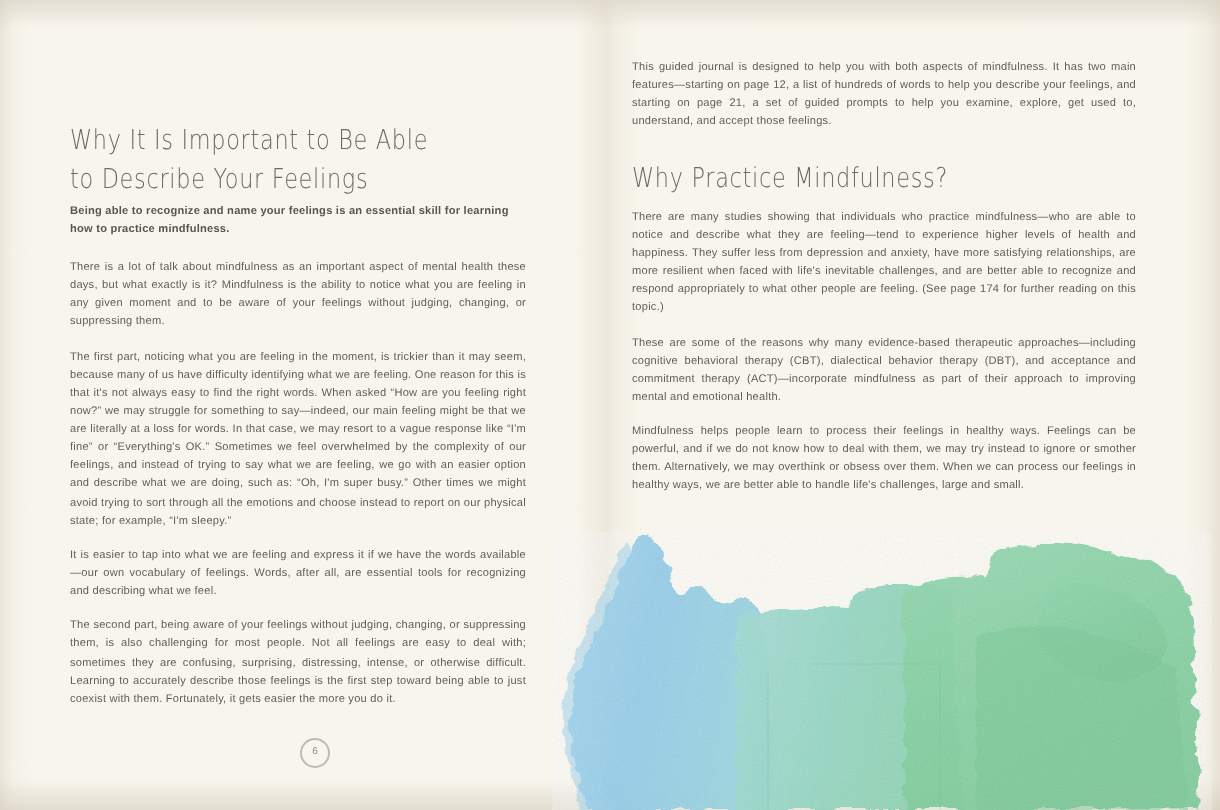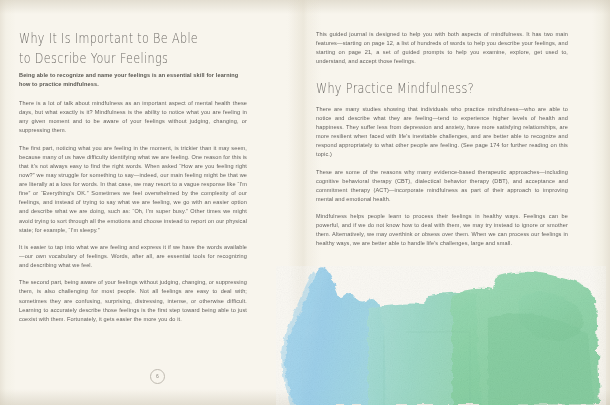--- a/index.html
+++ b/index.html
@@ -81,21 +81,21 @@
     top: 0;
     height: 405px;
   }
   .page-left  { left: 0;   width: 305px; }
   .page-right { left: 299px; width: 305px; }
 
   .col {
     position: absolute;
     top: 30px;
   }
-  .page-left  .col { left: 19px; width: 228px; }
+  .page-left  .col { left: 35px; width: 228px; margin-top: 31px; }
   .page-right .col { left: 17px; width: 252px; }
 
   h1.heading {
     font-family: "DejaVu Sans", sans-serif;
     font-weight: 300;
     font-size: 11.2px;
     line-height: 15.5px;
     letter-spacing: .35px;
     color: #6d6a66;
     margin: 0 0 10px 0;

